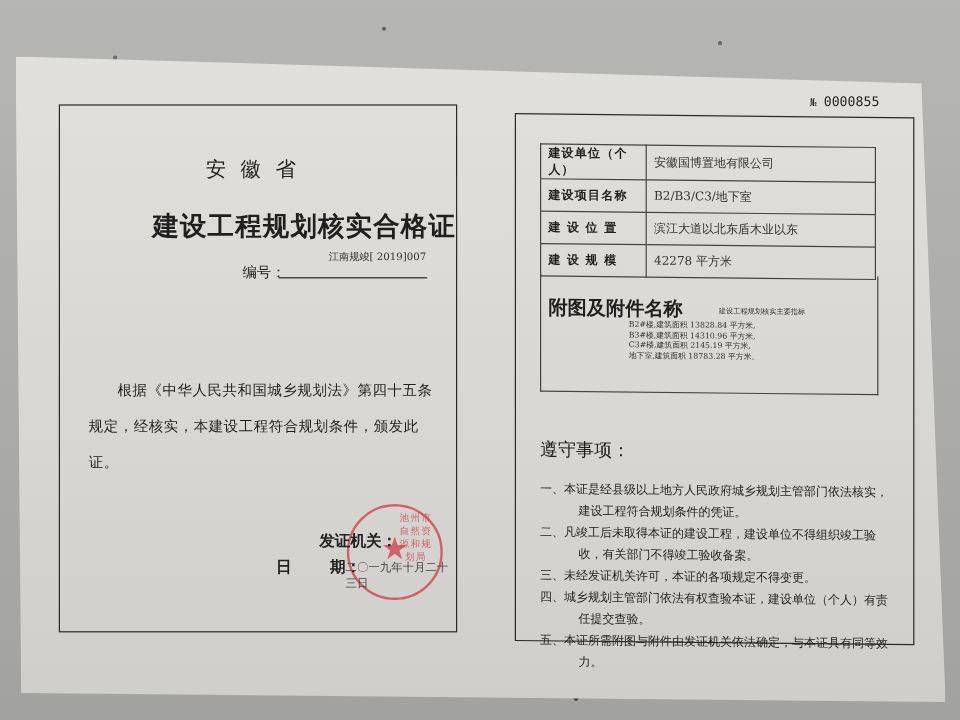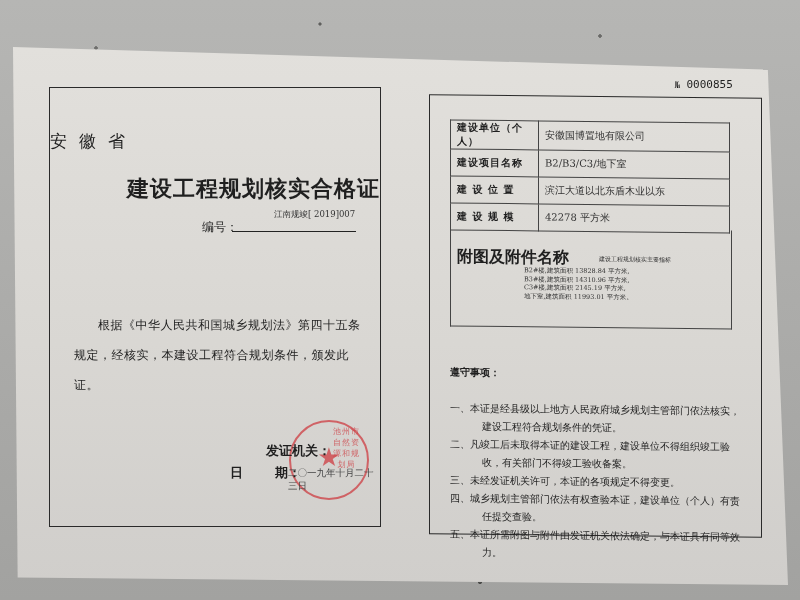--- a/index.html
+++ b/index.html
@@ -21,21 +21,21 @@
       position: absolute; left: 13px; top: 47px; width: 775px; height: 538px;
       background: linear-gradient(180deg, #e2e0dc 0%, #d9d7d3 55%, #d0cecb 100%);
       clip-path: polygon(0 0, 97.4% 4.2%, 100% 100%, 0.6% 98.6%);
       box-shadow: 0 2px 4px rgba(0,0,0,.3);
     }
     .left-panel {
       position: absolute; left: 49px; top: 87px; width: 330px; height: 438px;
       border: 1.5px solid #2a2a2a;
     }
     .province {
-      position: absolute; left: 0; right: 0; top: 42px; 
+      position: absolute; left: 0; right: 0; top: 42px; text-align: center;
       font-size: 17px; letter-spacing: 12px; font-family: Liberation Mono, monospace;
     }
     .cert-title {
       position: absolute; left: 0; right: 0; top: 86px; text-align: right;
       font-size: 22px; font-weight: bold; font-family: "DejaVu Sans", sans-serif; letter-spacing: 1px;
     }
     .serial-label {
       position: absolute; left: 152px; top: 131px; font-size: 12px;
       font-family: "DejaVu Sans", sans-serif;
     }
@@ -102,21 +102,21 @@
       font-family: "DejaVu Sans", sans-serif;
     }
     .attach-subtitle {
       position: absolute; left: 148px; top: 26px; font-size: 6px; color: #333;
     }
     .attach-lines {
       position: absolute; left: 73px; top: 38px; font-size: 6.5px; line-height: 8.5px;
       color: #333; white-space: nowrap;
     }
     .rules-title {
-      position: absolute; left: 20px; top: 270px; font-size: 10px; font-weight: bold;
+      position: absolute; left: 20px; top: 270px; font-size: 15px; font-weight: normal;
       font-family: "DejaVu Sans", sans-serif;
     }
     .rules {
       position: absolute; left: 20px; top: 304px; width: 290px;
       font-family: "DejaVu Sans", sans-serif; font-size: 10px; line-height: 18px;
     }
     .rules .rule { padding-left: 32px; text-indent: -32px; margin: 0; }
   </style>
 </head>
 <body>
@@ -167,21 +167,21 @@
   </tbody>
     </table>
 
   <div class="attach-box">
     <div class="attach-title">附图及附件名称</div>
     <div class="attach-subtitle">建设工程规划核实主要指标</div>
     <div class="attach-lines">
       <div>B2#楼,建筑面积 13828.84 平方米,</div>
       <div>B3#楼,建筑面积 14310.96 平方米,</div>
       <div>C3#楼,建筑面积 2145.19 平方米,</div>
-      <div>地下室,建筑面积 11993.01 平方米。</div>
+      <div>地下室,建筑面积 18783.28 平方米。</div>
     </div>
   </div>
 
   <div class="rules-title">遵守事项：</div>
   <div class="rules">
     <p class="rule">一、本证是经县级以上地方人民政府城乡规划主管部门依法核实，建设工程符合规划条件的凭证。</p>
     <p class="rule">二、凡竣工后未取得本证的建设工程，建设单位不得组织竣工验收，有关部门不得竣工验收备案。</p>
     <p class="rule">三、未经发证机关许可，本证的各项规定不得变更。</p>
     <p class="rule">四、城乡规划主管部门依法有权查验本证，建设单位（个人）有责任提交查验。</p>
     <p class="rule">五、本证所需附图与附件由发证机关依法确定，与本证具有同等效力。</p>

